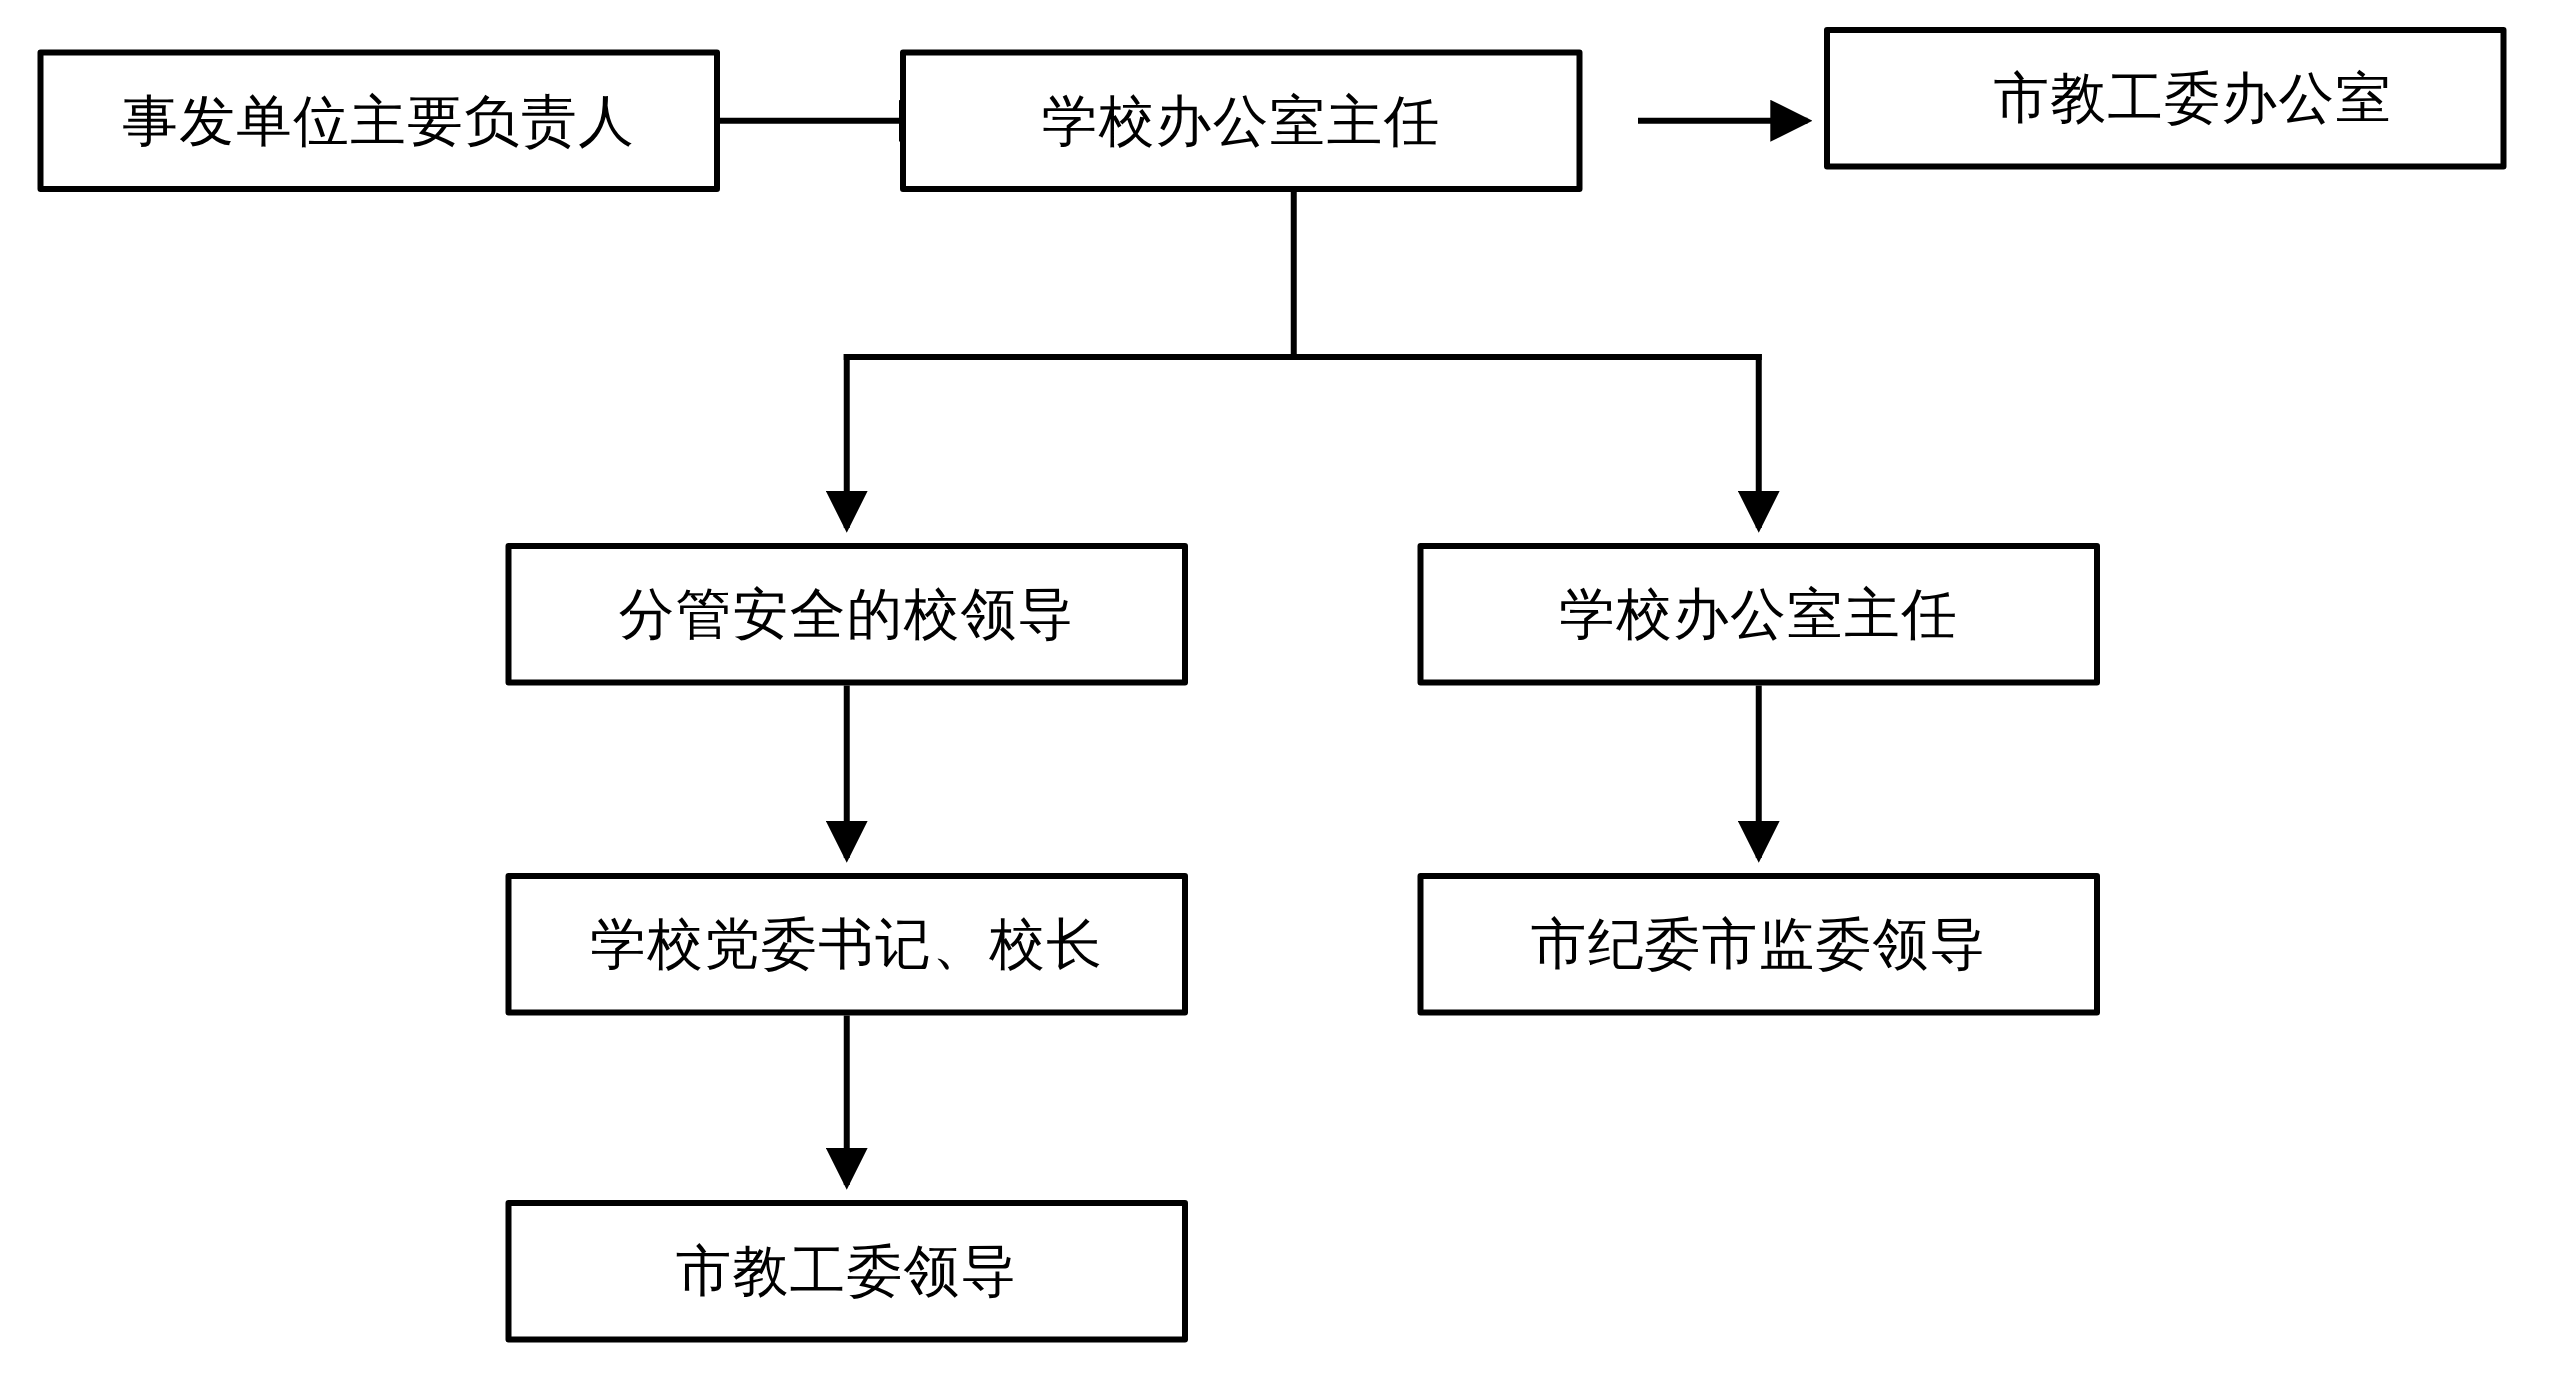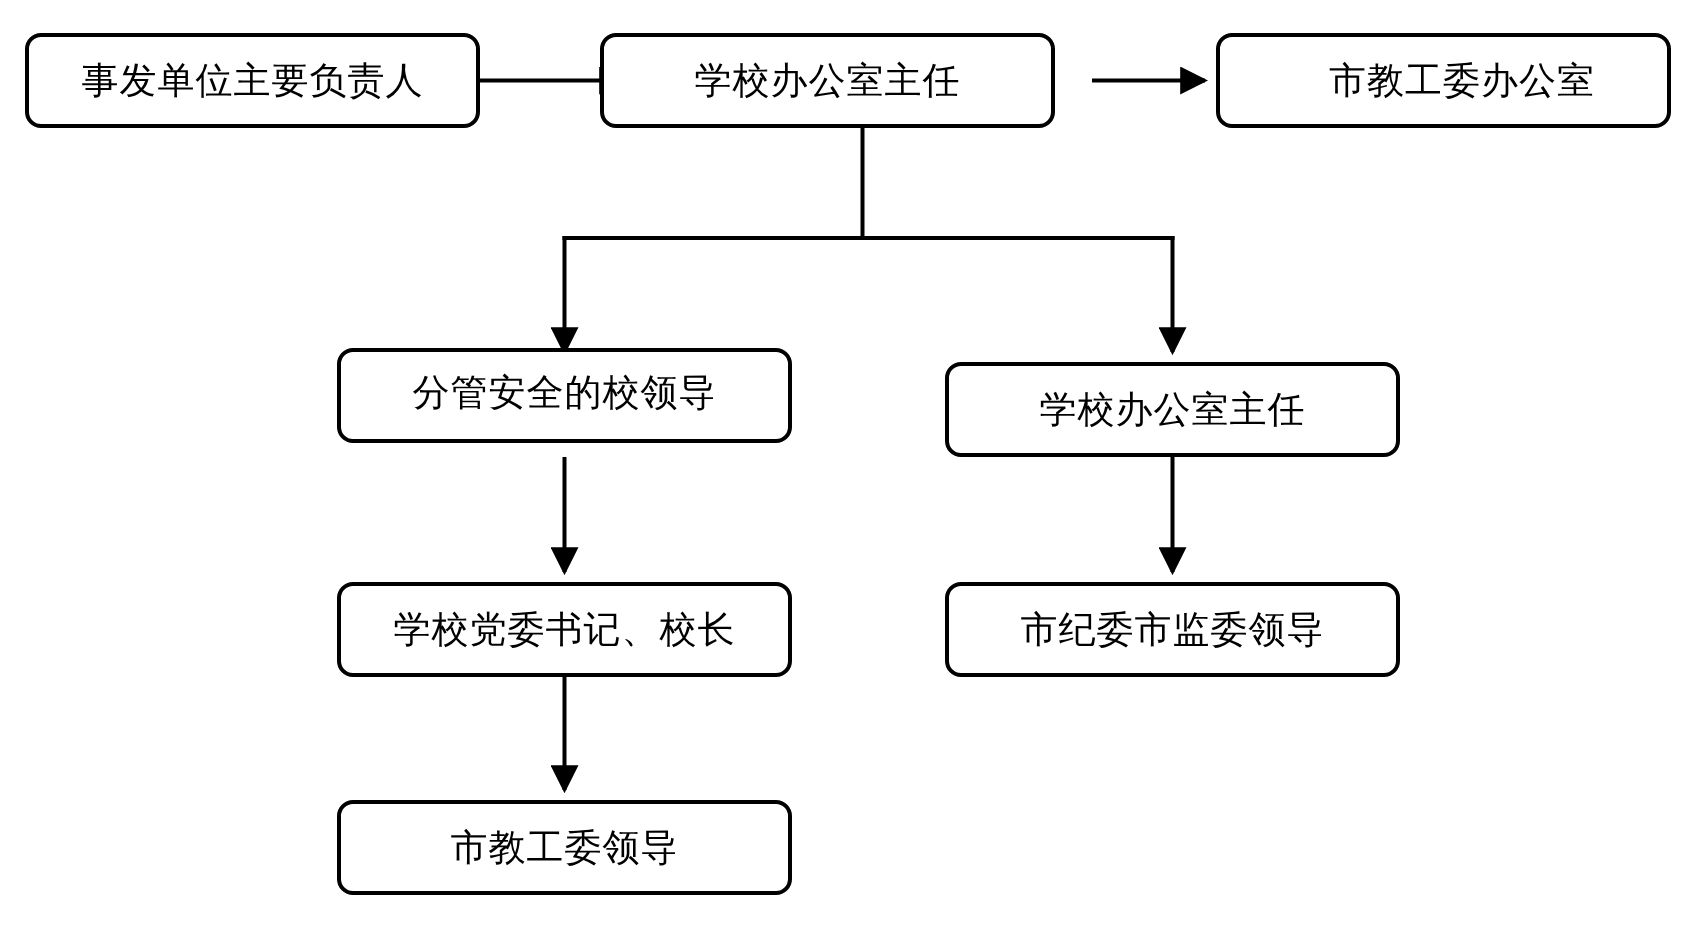--- a/index.html
+++ b/index.html
@@ -22,37 +22,37 @@
     width: 1699px;
     height: 926px;
   }
   .node {
     position: absolute;
     width: 455px;
     height: 95px;
     box-sizing: border-box;
     background: #ffffff;
     border: 4px solid #000000;
-    border-radius: 16px;
+    border-radius: 2px;
     display: flex;
     align-items: center;
     justify-content: center;
   }
   .node-label {
     font-size: 37px;
     color: #000000;
     line-height: 1;
     white-space: nowrap;
     letter-spacing: 1px;
   }
   
   .n-incident-unit-head            { left: 25px;   top: 33px;  }
   .n-school-office-director        { left: 600px;  top: 33px;  }
-  .n-city-edu-committee-office     { left: 1216px; top: 33px; padding-left: 37px;  }
-  .n-safety-school-leader          { left: 337px;  top: 348px; font-family: Liberation Mono, monospace; }
+  .n-city-edu-committee-office     { left: 1216px; top: 18px; padding-left: 37px;  }
+  .n-safety-school-leader          { left: 337px;  top: 362px; }
   .n-school-discipline-secretary   { left: 945px;  top: 362px; }
   .n-party-secretary-principal     { left: 337px;  top: 582px; }
   .n-city-discipline-leaders       { left: 945px;  top: 582px; }
   .n-city-edu-committee-leaders    { left: 337px;  top: 800px; }
 </style>
 </head>
 <body>
 
 <div class="canvas">
 

